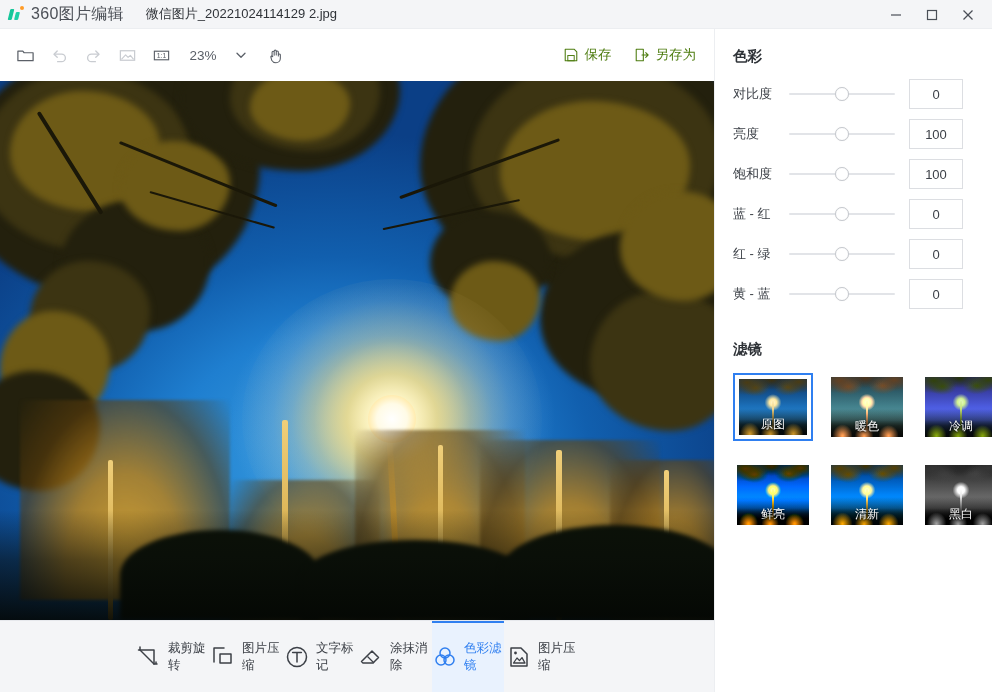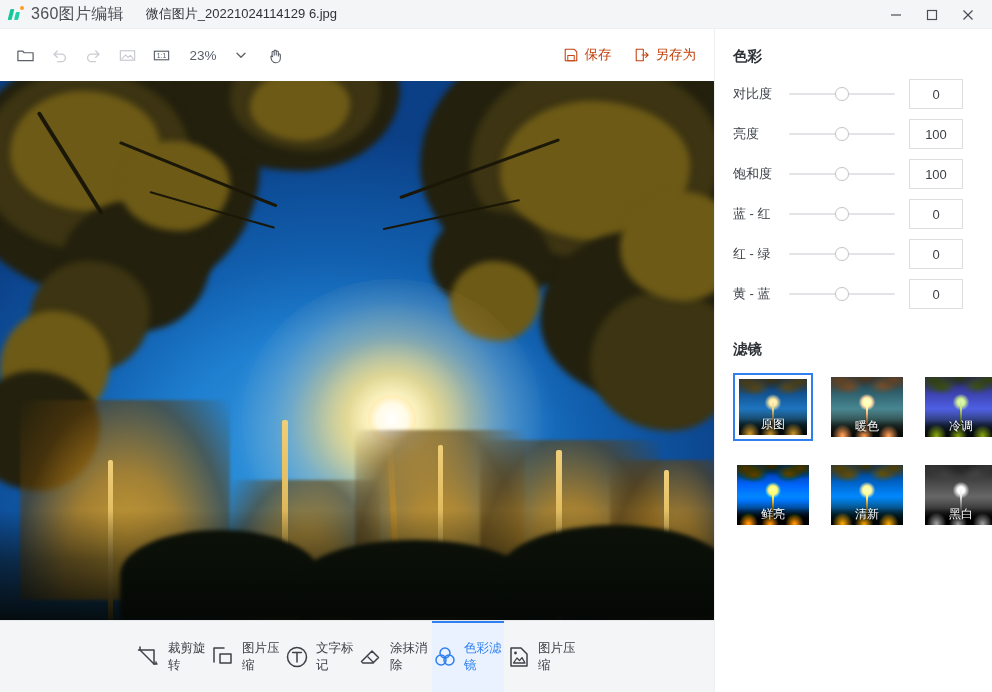--- a/index.html
+++ b/index.html
@@ -82,21 +82,21 @@
     margin-left: 8px; margin-right: 4px;
     min-width: 34px; text-align: center;
     flex: none;
   }
   .tb-right {
     position: absolute; right: 14px; top: 0;
     height: 52px; display: flex; align-items: center; gap: 14px;
   }
   .tb-btn {
     display: flex; align-items: center; gap: 6px;
-    font-size: 13.5px; color: #c2410c;
+    font-size: 13.5px; color: #4d7c0f;
     padding: 4px 4px;
   }
 
   
   .canvas {
     position: absolute; left: 0; top: 81px;
     width: 714px; height: 539px;
     overflow: hidden;
     background: #0a1020;
   }
@@ -312,21 +312,21 @@
 
 <div class="app">
 
   <div class="titlebar">
     <div class="logo">
       <span class="m1"></span>
         <span class="m2"></span>
         <span class="dot"></span>
     </div>
     <div class="app-name">360图片编辑</div>
-    <div class="doc-name">微信图片_20221024114129 6.jpg</div>
+    <div class="doc-name">微信图片_20221024114129 2.jpg</div>
     <div class="winbtns">
       <div class="winbtn">
         <svg width="12" height="12" viewBox="0 0 12 12">
             <line x1="1" y1="6" x2="11" y2="6" stroke="currentColor" stroke-width="1.2"></line>
           </svg>
       </div>
       <div class="winbtn">
         <svg width="12" height="12" viewBox="0 0 12 12">
             <rect x="1.5" y="1.5" width="9" height="9" fill="none" stroke="currentColor" stroke-width="1.2"></rect>
           </svg>

